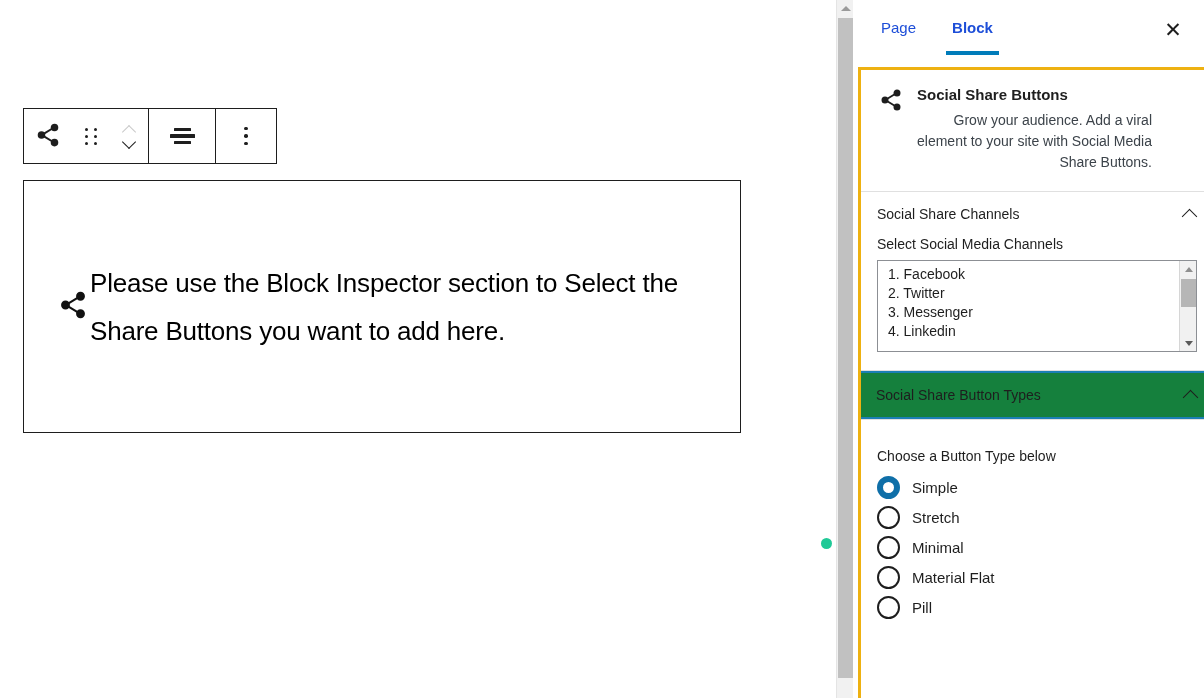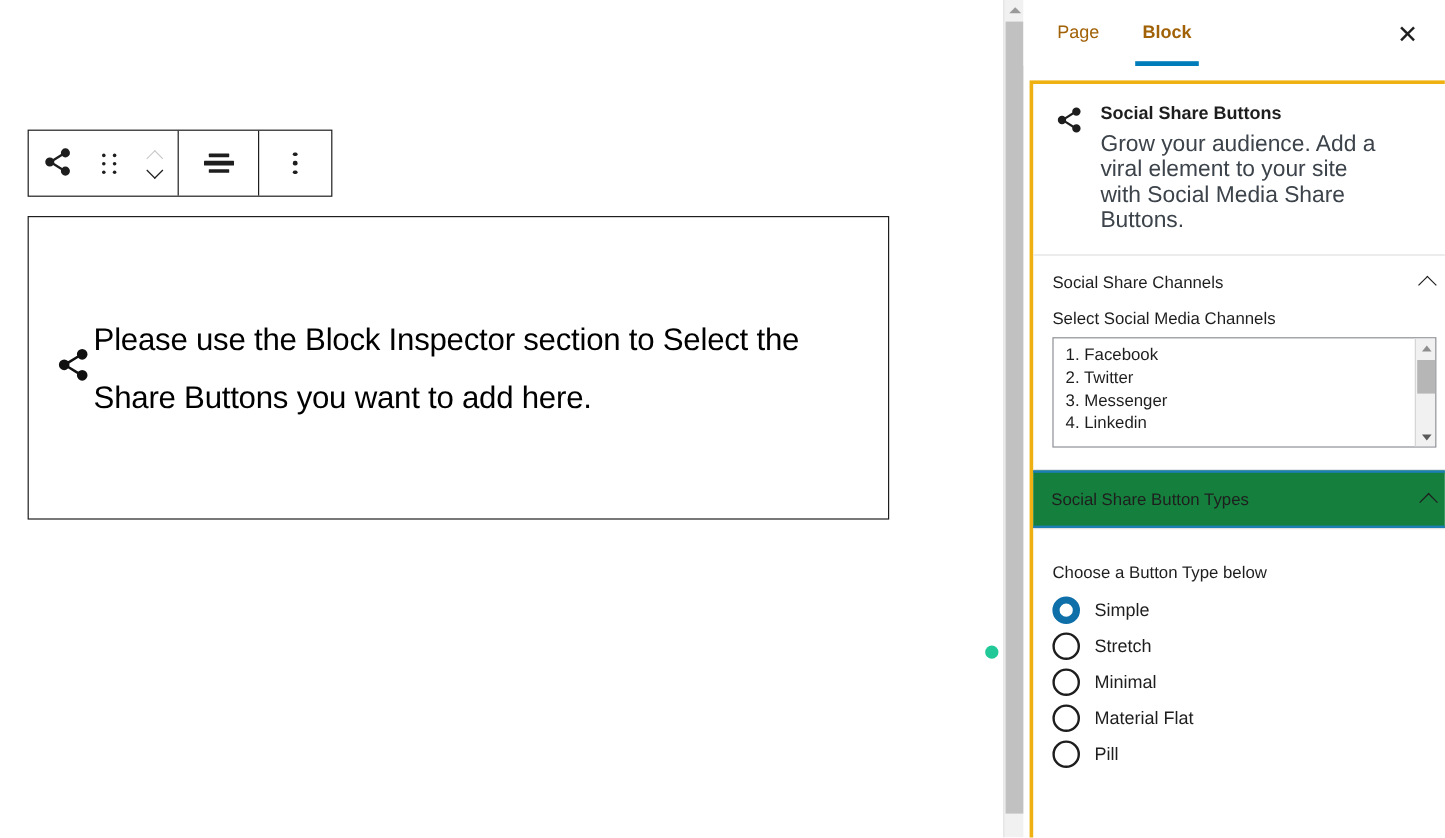--- a/index.html
+++ b/index.html
@@ -60,21 +60,21 @@
   .align-icon i { display:block; background:#1e1e1e; height:3px; border-radius:0.5px;}
   .align-icon i.s { width:17px; }
   .align-icon i.l { width:25px; height:4px;}
 
   
   .content-block {
     position: absolute; left: 23px; top: 180px;
     width: 718px; height: 253px;
     border: 1px solid #1e1e1e;
     background: #fff;
-    display: flex; align-items: center;
+    display: flex; align-items: center; padding-left: 12px;
   }
   .block-inner {
     display: flex; align-items: center;
     padding: 0 22px 0 22px;
   }
   .block-share-icon { flex: 0 0 auto; margin-right: 2px; }
   .block-text {
     font-size: 26px; line-height: 48px; color: #000;
     font-family: "Liberation Sans", sans-serif;
     letter-spacing: -0.2px;
@@ -124,21 +124,21 @@
     position: relative; height: 55px;
     display: flex; align-items: flex-start;
     padding: 0 10px;
     background: #fff;
   }
   .sb-tabs { display: flex; height: 55px; }
   .sb-tab {
     position: relative;
     display: flex; align-items: center; justify-content: center;
     padding: 0 18px; height: 55px;
-    font-size: 15px; color: #a16207;
+    font-size: 15px; color: #1d4ed8;
     background: none; border: none; cursor: pointer;
     font-family: "Liberation Sans", sans-serif;
   }
   .sb-tab.active { font-weight: 600; }
   .sb-tab.active::after {
     content:""; position: absolute; left: 12px; right: 12px; bottom: 0;
     height: 4px; background: #007cba;
   }
   .sb-close {
     position: absolute; right: 14px; top: 12px;
@@ -162,22 +162,23 @@
     padding: 16px 18px 18px 18px;
     display: flex; gap: 14px;
     border-bottom: 1px solid #e0e0e0;
   }
   .card-intro .ic { flex: 0 0 auto; padding-top: 2px; }
   .card-title {
     font-size: 15px; font-weight: 600; color: #1e1e1e;
     margin-bottom: 7px;
   }
   .card-desc {
-    font-size: 19px; line-height: 21px; color: #3c434a;
+    font-size: 14px; line-height: 21px; color: #3c434a;
     max-width: 235px;
+    text-align: right;
   }
 
   .panel { border-bottom: 1px solid #e0e0e0; }
   .panel-head {
     display: flex; align-items: center; justify-content: space-between;
     padding: 14px 16px 14px 16px;
     background: none; border: none; width: 100%;
     cursor: pointer;
     font-family: "Liberation Sans", sans-serif;
   }

